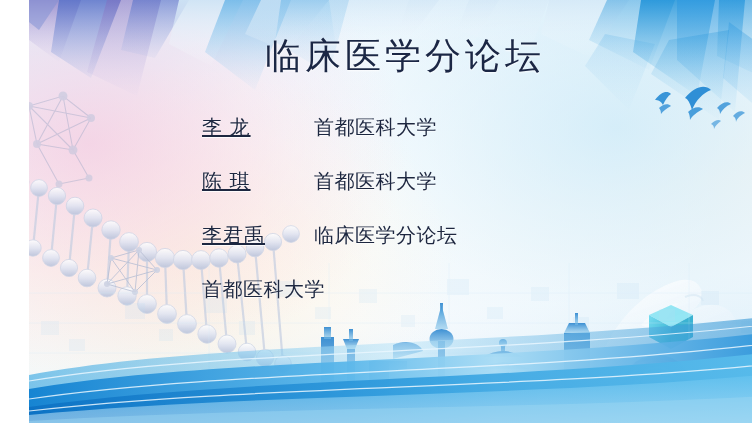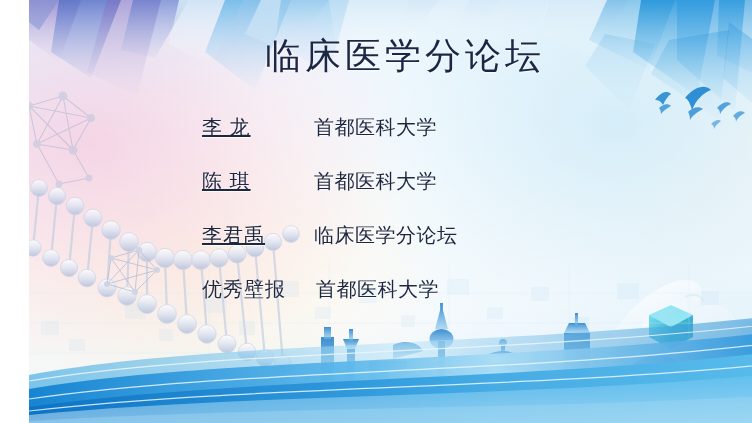--- a/index.html
+++ b/index.html
@@ -386,19 +386,18 @@
         <span class="col-name">陈  琪</span>
         <span class="col-school">首都医科大学</span>
       </div>
 
       <div class="row">
         <span class="col-name">李君禹</span>
         <span class="col-school">临床医学分论坛</span>
       </div>
 
       <div class="row">
-        <span class="col-award">优秀壁报</span>
         <span class="col-school">首都医科大学</span>
       </div>
 
     </div>
   </div>
 </div>
 
 </body></html>

